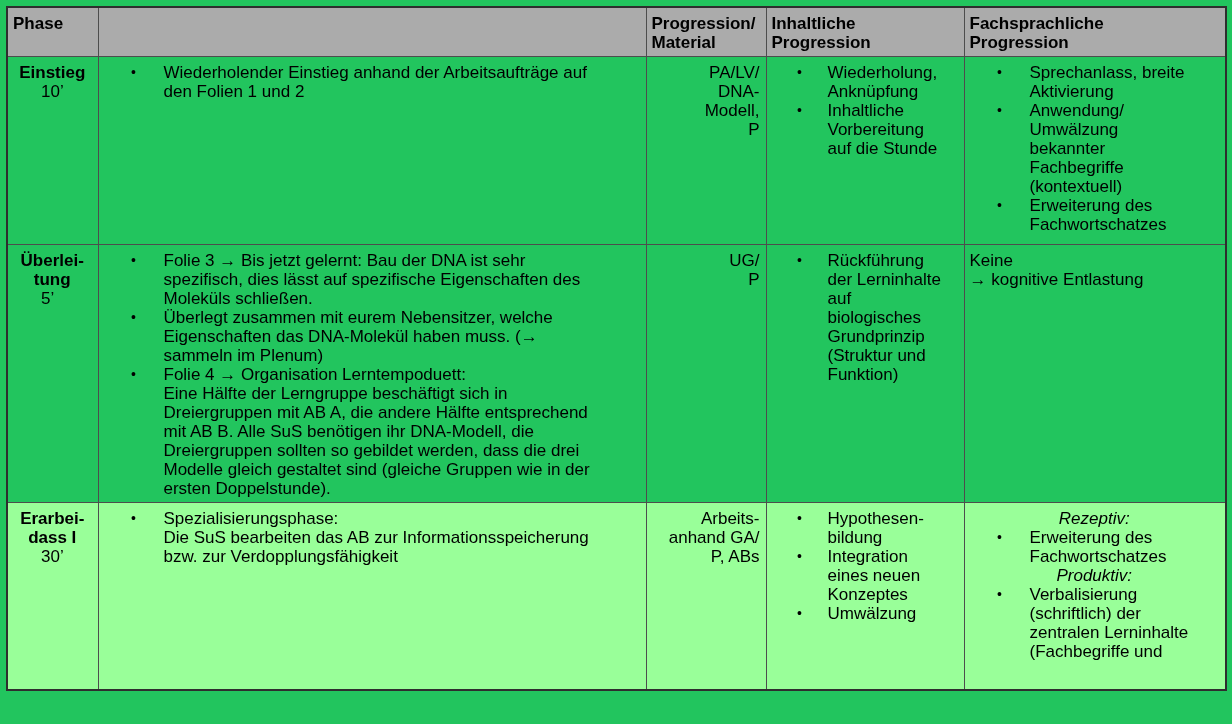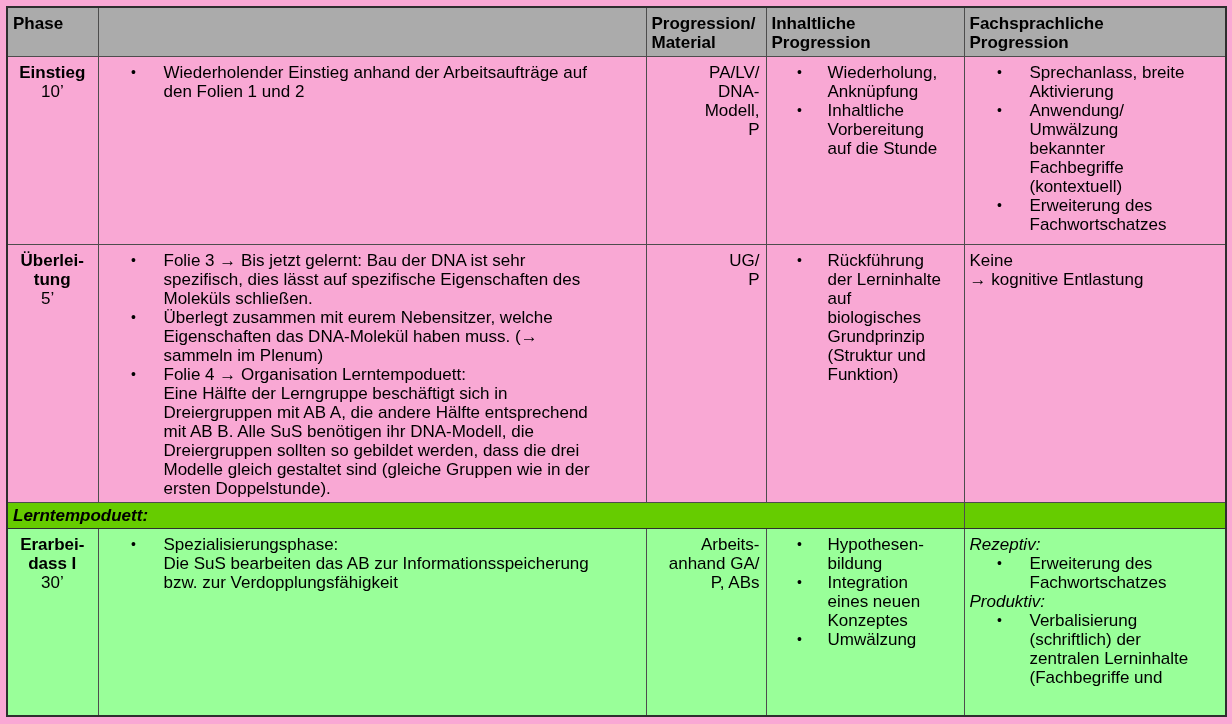--- a/index.html
+++ b/index.html
@@ -2,21 +2,21 @@
 <html style="--header_bg: #ababab; --band_bg: #66cc00; --highlight_bg: #99ff99; --border: #4d4d4d;"><head>
 <meta charset="utf-8">
 <style>
   * { margin:0; padding:0; box-sizing:border-box; }
   html,body { background:#ffffff; }
   body {
     width:1232px; height:724px; overflow:hidden;
     font-family:"Liberation Sans", sans-serif;
     font-size:17px; line-height:19px; color:#000;
   }
-  .page { position:relative; width:1232px; height:724px; background:#f9a8d4; }
+  .page { position:relative; width:1232px; height:724px; background:#22c55e; }
 
   table.plan {
     position:absolute; left:6px; top:6px;
     width:1219px; table-layout:fixed;
     border-collapse:collapse;
     border:2px solid #2e2e2e;
   }
   td {
     border:1px solid #4d4d4d;
     vertical-align:top;
@@ -48,21 +48,21 @@
   tr.band td {
     background:var(--band_bg,#66cc00);
     padding:0 5px; vertical-align:middle;
     border-top:1px solid #2e2e2e; border-bottom:1px solid #2e2e2e;
   }
   .band-label { font-weight:bold; font-style:italic; }
 
   
   tr.hl td { background:var(--highlight_bg,#99ff99); }
 
-  .lang-label { font-style:italic; }
+  .lang-label { font-style:italic;text-align:center; }
   .lang-section.second { }
 </style>
 </head>
 <body>
 
 <div class="page">
   <table class="plan">
     <colgroup>
       <col style="width:91px">
         <col style="width:548px">
@@ -180,26 +180,20 @@
 (Struktur und
 Funktion)</span>
             </div>
       </td>
       <td class="col5">
         <div class="preline">Keine
 → kognitive Entlastung</div>
       </td>
     </tr>
 
-    <tr class="band" style="height:26px">
-      <td colspan="4">
-        <span class="band-label">Lerntempoduett:</span>
-      </td>
-      <td></td>
-    </tr>
 
     <tr class="hl" style="height:187px">
       <td class="col1">
         <div class="phase-name">Erarbei-
 dass I</div>
         <div class="phase-dur">30’</div>
       </td>
       <td class="col2">
         <div class="li">
               <span class="li-text">Spezialisierungsphase:

